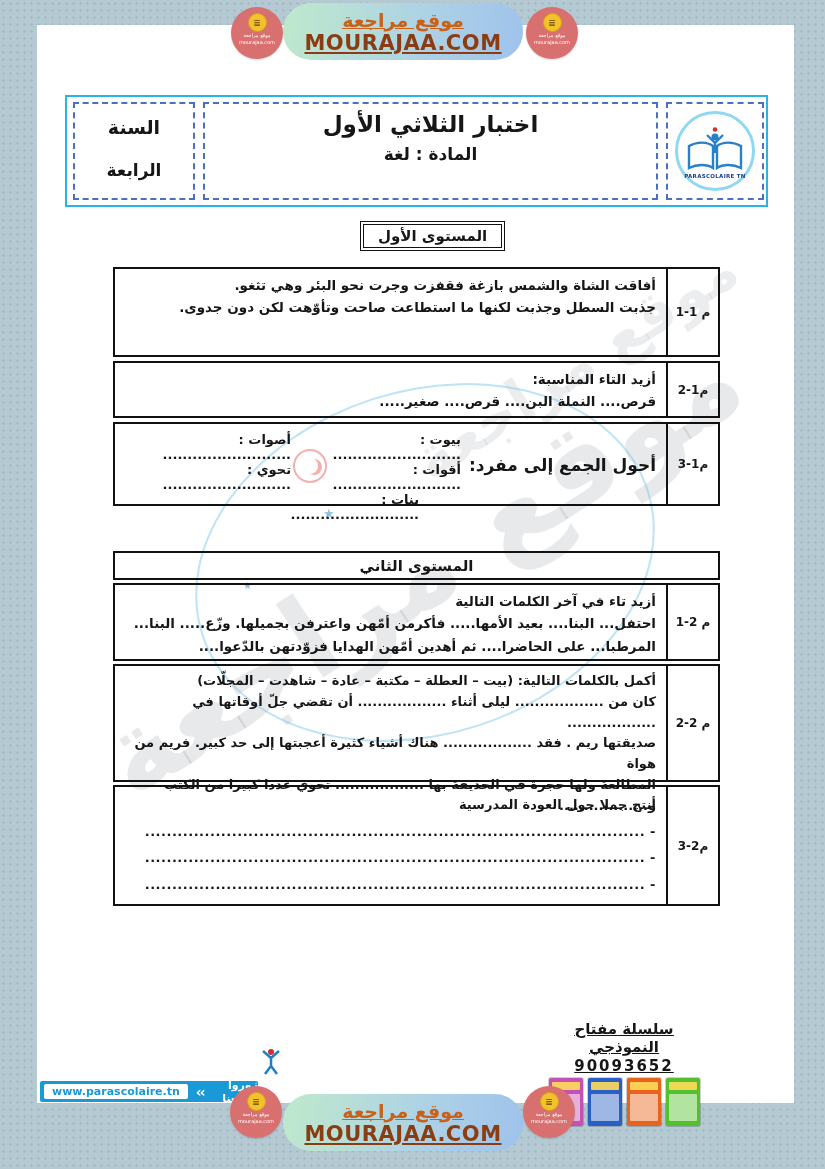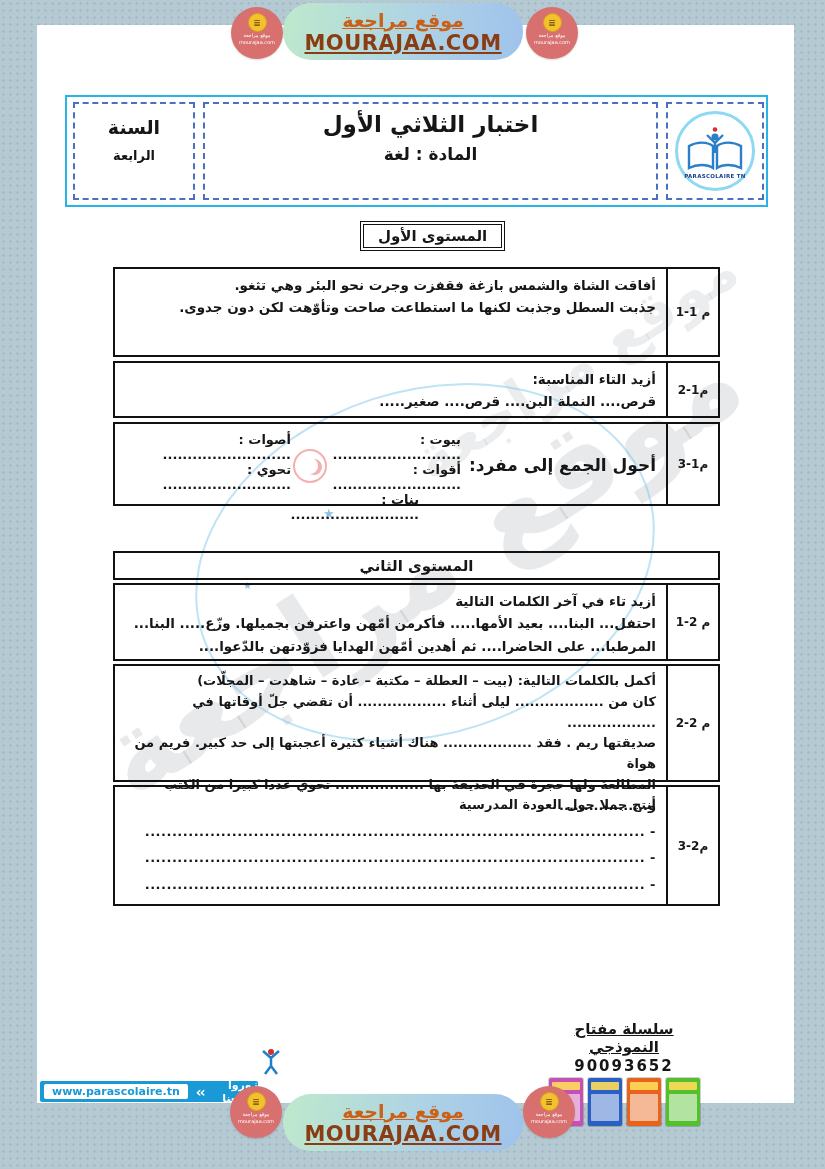--- a/index.html
+++ b/index.html
@@ -45,21 +45,21 @@
                margin-top:6px; display:flex; align-items:center; justify-content:center; font-size:9px; color:#6b4300; }
   .badge .t1, .badge .t2 { font-size:5px; color:#fff; line-height:1.3; direction:rtl; }
   .badge .t2 { direction:ltr; }
 
   
   .hdr { position:absolute; left:65px; top:95px; width:703px; height:112px; background:#fff;
          border:2px solid #29b4e8; z-index:3; }
   .dashbox { position:absolute; border:2px dashed #4a6fc3; top:5px; height:98px; background:#fff; }
   .year-box { left:6px; width:122px; text-align:center; padding-top:12px; }
   .year-box .yl { font-size:19px; font-weight:bold; }
-  .year-box .yv { font-size:13px; font-weight:bold; margin-top:10px; }
+  .year-box .yv { font-size:17px; font-weight:bold; margin-top:22px; }
   .title-box { left:136px; width:455px; text-align:center; }
   .title-box .tt { font-size:23px; font-weight:bold; margin-top:7px; direction:rtl; }
   .title-box .st { font-size:17px; font-weight:bold; margin-top:7px; direction:rtl; }
   .logo-box { left:599px; width:98px; display:flex; align-items:center; justify-content:center; }
   .school-logo { width:80px; height:80px; border-radius:50%; border:3px solid #8fd8f2; position:relative;
                  display:flex; align-items:center; justify-content:center; }
   .school-logo .cap { position:absolute; bottom:9px; left:0; right:0; text-align:center;
                       font-size:5.5px; font-weight:bold; color:#1a3f8f; letter-spacing:0.3px; }
 
   
@@ -80,21 +80,21 @@
   .r22 .cnt { line-height:1.6; font-size:13px; }
   .r23 .cnt { line-height:2.05; font-size:13px; letter-spacing:0.5px; }
   .m13 { display:flex; margin-right:54px; height:100%; padding:8px 8px 6px 6px; }
   .m13 .prompt { display:flex; align-items:center; font-weight:bold; font-size:17px; padding-left:8px; white-space:nowrap; }
   .m13 .grid { flex:1; display:flex; flex-direction:column; justify-content:space-between; }
   .m13 .line { display:flex; }
   .m13 .line span { width:50%; font-weight:bold; font-size:13px; }
   .m13 .indent { padding-right:42px; }
 
   
-  .series { position:absolute; left:538px; top:1020px; width:172px; text-align:center; z-index:3; }
+  .series { position:absolute; left:538px; top:1020px; width:172px; text-align:center; z-index:3;text-decoration:underline; }
   .series .t { font-weight:bold; font-size:15px; text-decoration:underline; direction:rtl; }
   .series .ph { font-weight:bold; font-size:15px; letter-spacing:2px; margin-top:1px; }
   .books { display:flex; justify-content:center; gap:5px; margin-top:3px; }
   .book { width:34px; height:48px; border-radius:2px; position:relative; box-shadow:0 0 0 1px rgba(0,0,0,0.18); }
   .book::before { content:""; position:absolute; left:3px; right:3px; top:4px; height:8px;
                   background:rgba(255,220,90,0.9); border-radius:1px; }
   .book::after { content:""; position:absolute; left:3px; right:3px; top:16px; bottom:5px;
                  background:rgba(255,255,255,0.55); border-radius:1px; }
 
   

